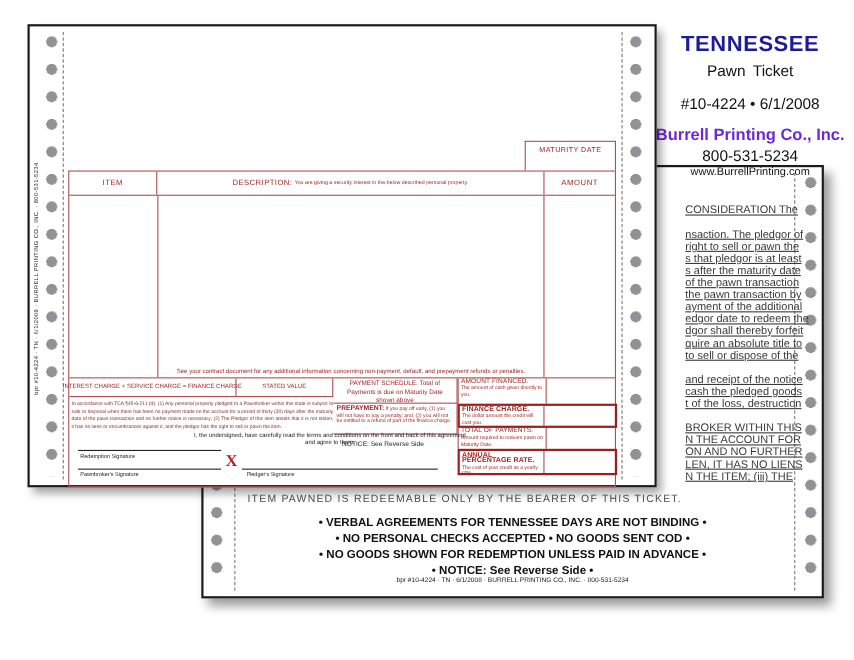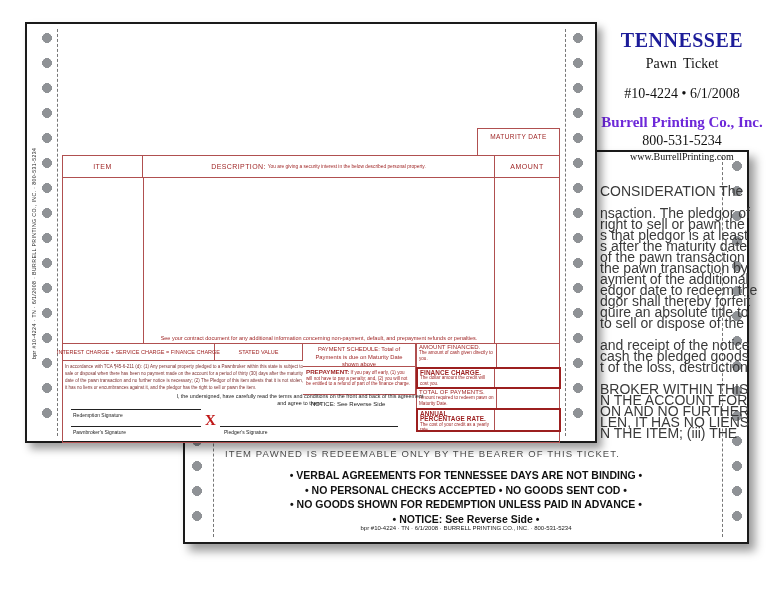--- a/index.html
+++ b/index.html
@@ -19,21 +19,21 @@
     background-image:radial-gradient(circle 5px at 7px 12px, #8f9296 97%, rgba(0,0,0,0) 100%);
     background-size:14px 25px; background-repeat:repeat-y;
   }
   .perf { position:absolute; top:5px; bottom:5px; width:0; border-left:1px dashed #777; }
 
   
   .back-sheet .holes-left  { left:5px; }
   .back-sheet .holes-right { left:545px; }
   .back-sheet .perf-left   { left:28px; }
   .back-sheet .perf-right  { left:537px; }
-  .terms-clip { position:absolute; left:415px; top:34px; width:150px; font-size:14px; line-height:11px; color:#3a3a3a; }
+  .terms-clip { position:absolute; left:438px; top:34px; width:150px; font-size:10px; line-height:11px; color:#3a3a3a;text-decoration:underline; }
   .tline { min-height:11px; white-space:nowrap; }
   .bearer {
     position:absolute; left:40px; right:40px; top:296px; text-align:left;
     font-size:9.5px; letter-spacing:1.1px; color:#4f4f4f;
   }
   .bullets { position:absolute; left:30px; right:30px; top:316px; text-align:center; }
   .bullet-line { font-size:10.5px; font-weight:bold; color:#111; line-height:14.5px; white-space:nowrap; }
   .back-footer { position:absolute; left:30px; right:30px; top:373px; text-align:center; font-size:6px; color:#222; }
 
   
@@ -83,21 +83,21 @@
   .sig-label { position:absolute; font-size:5px; color:#222; }
   .sig-redemption-line { left:8px; top:253px; width:130px; }
   .sig-redemption-label { left:10px; top:256px; }
   .sig-pawnbroker-line { left:8px; top:270px; width:130px; }
   .sig-pawnbroker-label { left:10px; top:273px; }
   .sig-pledger-line { left:157px; top:270px; width:178px; }
   .sig-pledger-label { left:161px; top:273px; }
   .x-mark { position:absolute; left:142px; top:256px; font-size:15px; font-weight:bold; color:#c01818; font-family:"Liberation Serif", serif; }
 
   
-  .promo { position:absolute; left:592px; top:29px; width:180px; text-align:center; z-index:1;font-family:Liberation Serif, serif; }
+  .promo { position:absolute; left:592px; top:29px; width:180px; text-align:center; z-index:1; }
   .promo-state { font-size:20px; font-weight:bold; color:#1c1c99; letter-spacing:.5px; }
   .promo-product { font-size:14px; color:#111; margin-top:4px; word-spacing:3px; }
   .promo-sku { font-size:14px; color:#111; margin-top:14px; }
   .promo-company { font-size:15px; font-weight:bold; color:#6d28d9; margin-top:12px; }
   .promo-phone { font-size:14px; color:#111; margin-top:2px; }
   .promo-web { font-size:10px; color:#111; margin-top:2px; }
 </style>
 </head>
 <body>
 

